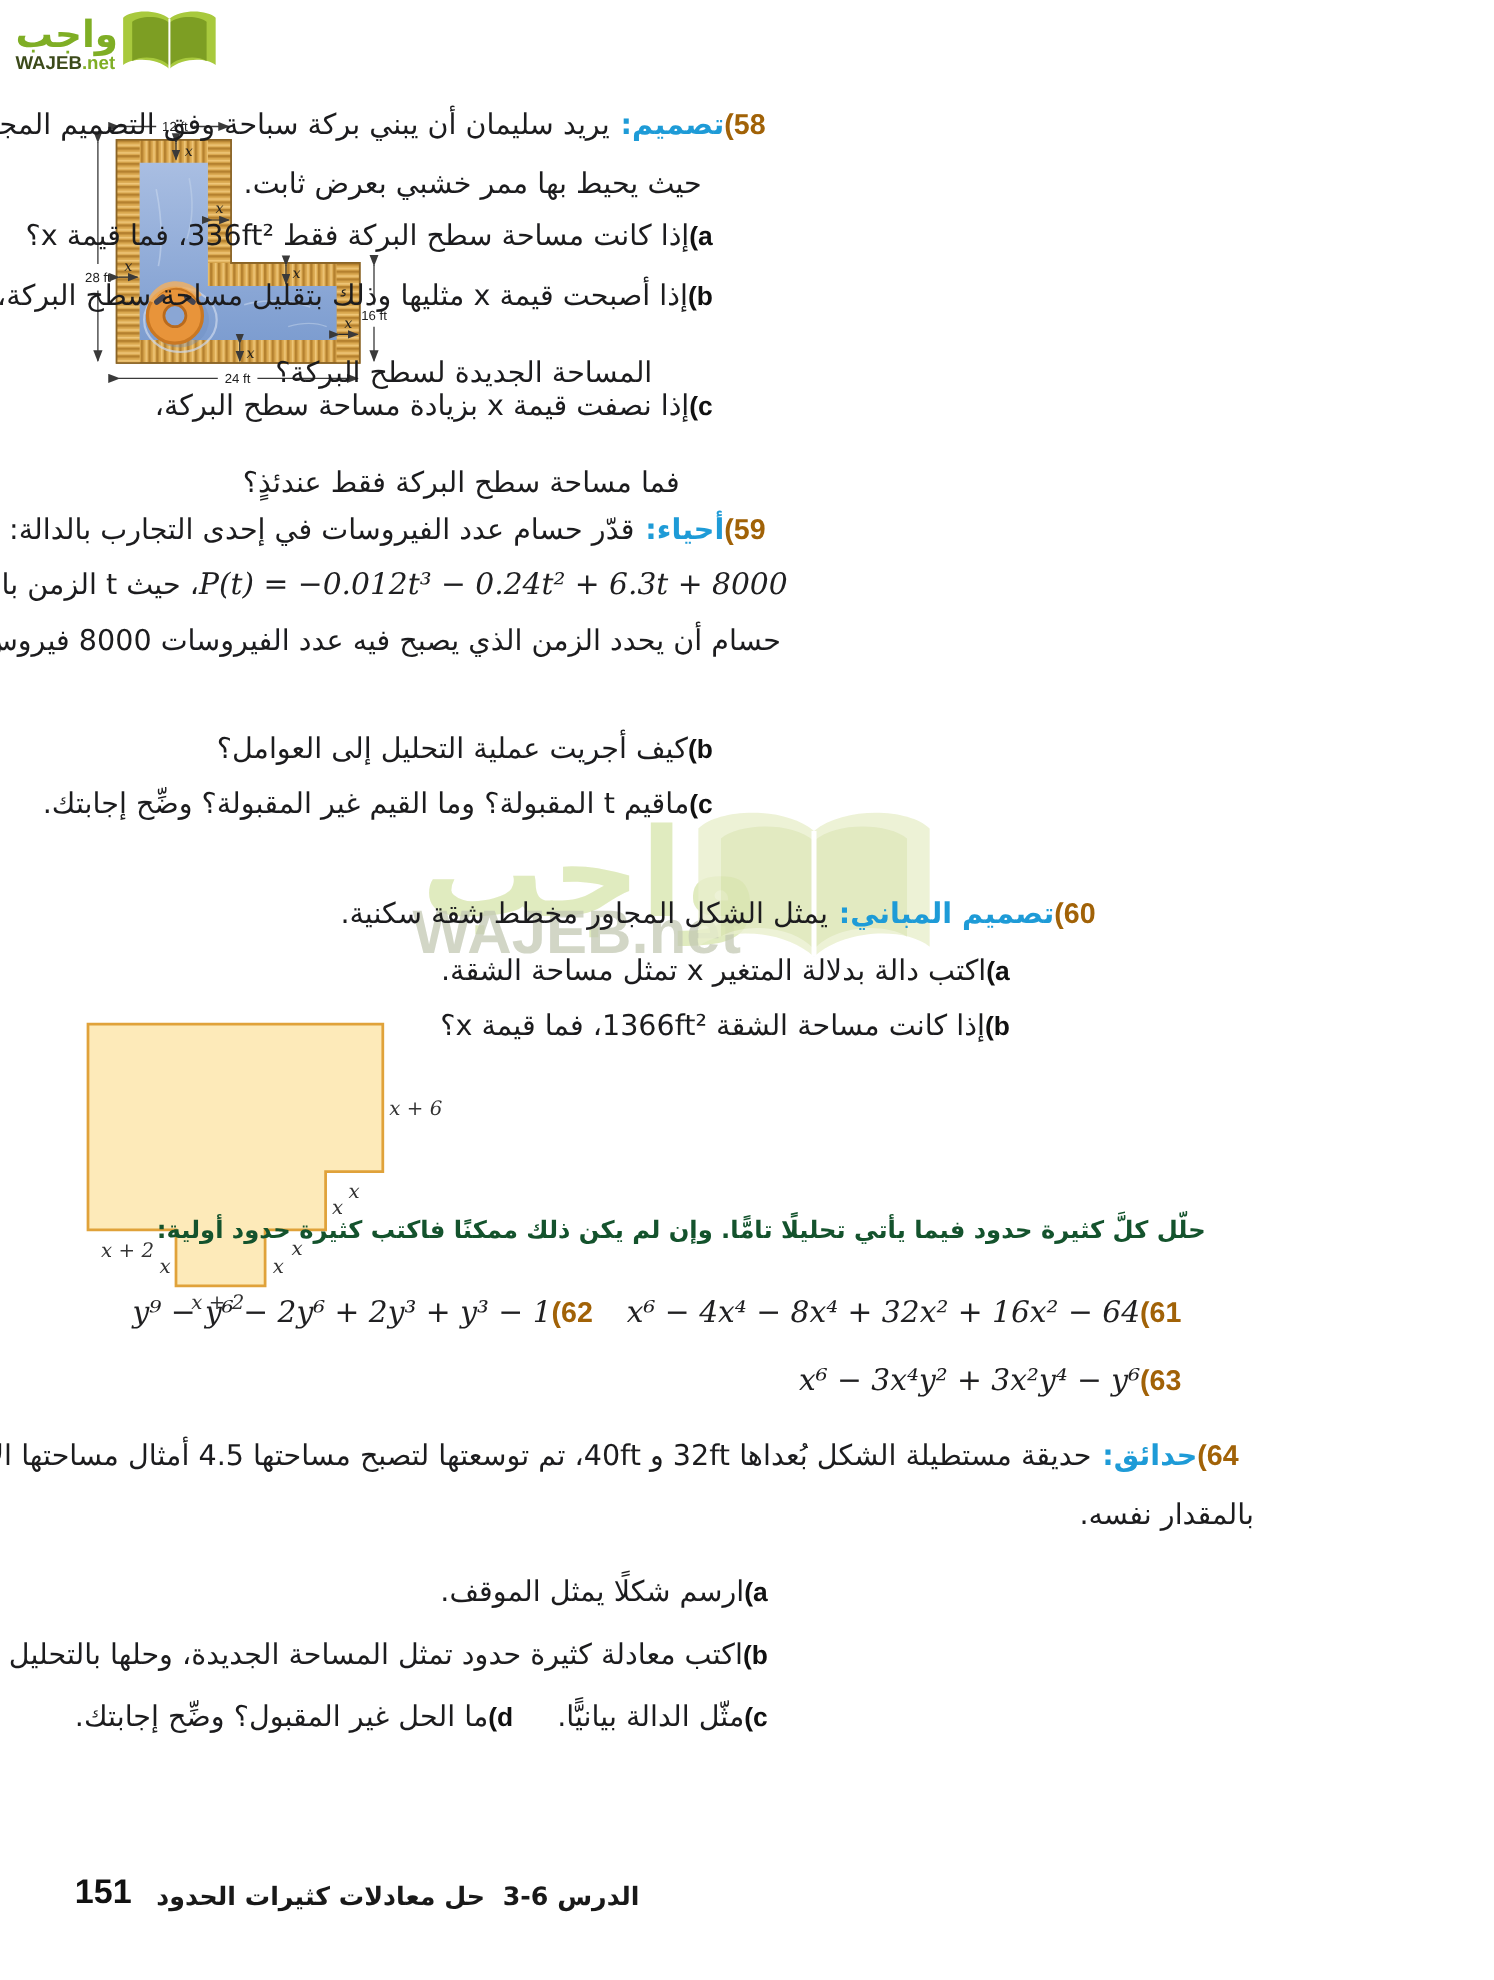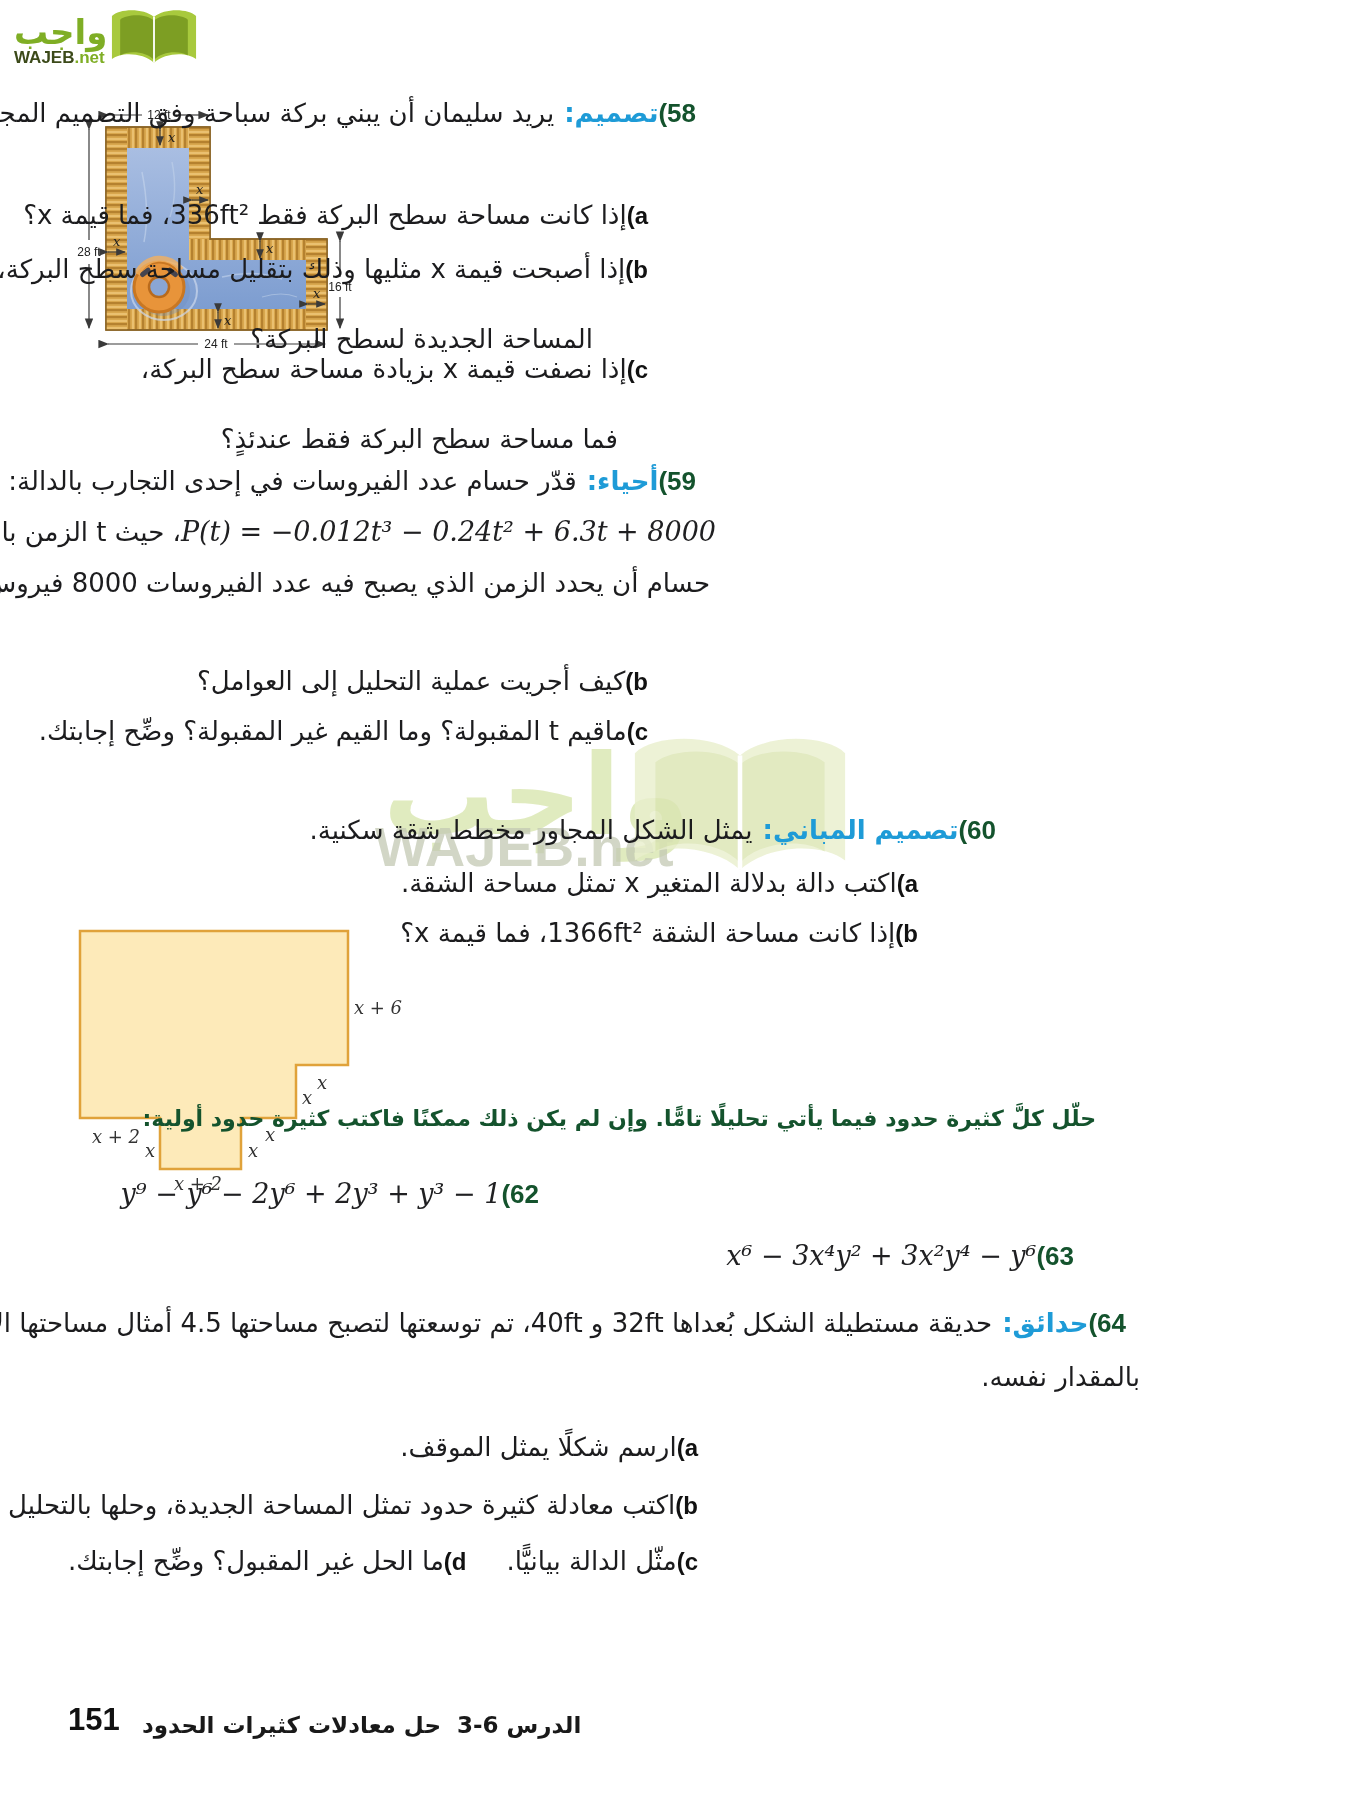--- a/index.html
+++ b/index.html
@@ -1,20 +1,20 @@
 <!DOCTYPE html>
 <html lang="ar"><head>
 <meta charset="utf-8">
 <style>
   html,body{margin:0;padding:0;background:#ffffff;}
   .page{position:relative;width:1206px;height:1800px;background:#fff;overflow:hidden;
         font-family:"DejaVu Sans",sans-serif;color:#1c1c1e;}
   .line{position:absolute;direction:rtl;white-space:nowrap;font-size:26px;color:#1c1c1e;z-index:2;}
   .line .ar{letter-spacing:0;}
-  .num{font-family:"Liberation Sans",sans-serif;font-weight:700;font-size:26px;color:#14532d;
+  .num{font-family:"Liberation Sans",sans-serif;font-weight:700;font-size:26px;color:#a16207;
        direction:ltr;unicode-bidi:isolate;margin-inline-end:14px;}
   .lbl{font-family:"Liberation Sans",sans-serif;font-weight:700;font-size:24px;color:#111;
        direction:ltr;unicode-bidi:isolate;margin-inline-end:12px;}
   .tag{font-weight:700;color:#1e9bd7;margin-inline-end:10px;}
   .math{direction:ltr;unicode-bidi:isolate;font-family:"DejaVu Serif",serif;font-style:italic;font-size:27px;color:#202022;}
   .bold-instr{font-weight:700;font-size:22px;color:#14532d;}
   .gap28{display:inline-block;width:28px;}
   
   .logo{position:absolute;left:8px;top:4px;width:200px;height:66px;z-index:3;}
   .logo-ar{position:absolute;left:6px;top:8px;font-size:34px;font-weight:700;color:#7fae25;direction:rtl;}
@@ -154,20 +154,21 @@
       <text x="191" y="235" text-anchor="middle">x</text>
       <text x="54" y="221" text-anchor="middle">x + 2</text>
       <text x="88" y="235" text-anchor="middle">x</text>
       <text x="136" y="268" text-anchor="middle">x + 2</text>
     </g>
   </svg>
 
   <div class="line" style="top:98px;right:496px;">
     <span class="num">(58</span><span class="tag">تصميم:</span><span class="ar">يريد سليمان أن يبني بركة سباحة وفق التصميم المجاور،</span>
   </div>
+  <div class="line" style="top:152px;right:568px;"><span class="ar">حيث يحيط بها ممر خشبي بعرض ثابت.</span></div>
   <div class="line" style="top:200px;right:546px;">
     <span class="lbl">(a</span><span class="ar">إذا كانت مساحة سطح البركة فقط 336ft²، فما قيمة x؟</span>
   </div>
   <div class="line" style="top:254px;right:546px;">
     <span class="lbl">(b</span><span class="ar">إذا أصبحت قيمة x مثليها وذلك بتقليل مساحة سطح البركة، فما</span>
   </div>
   <div class="line" style="top:324px;right:613px;"><span class="ar">المساحة الجديدة لسطح البركة؟</span></div>
   <div class="line" style="top:354px;right:546px;margin-left:20px;">
     <span class="lbl">(c</span><span class="ar">إذا نصفت قيمة x بزيادة مساحة سطح البركة،</span>
   </div>
@@ -194,20 +195,23 @@
     <span class="lbl">(a</span><span class="ar">اكتب دالة بدلالة المتغير x تمثل مساحة الشقة.</span>
   </div>
   <div class="line" style="top:918px;right:276px;">
     <span class="lbl">(b</span><span class="ar">إذا كانت مساحة الشقة 1366ft²، فما قيمة x؟</span>
   </div>
 
   <div class="line bold-instr" style="top:1106px;right:110px;">
     <span class="ar">حلّل كلَّ كثيرة حدود فيما يأتي تحليلًا تامًّا. وإن لم يكن ذلك ممكنًا فاكتب كثيرة حدود أولية:</span>
   </div>
 
+  <div class="line" style="top:1178px;right:118px;">
+    <span class="num">(61</span><span class="math">x⁶ − 4x⁴ − 8x⁴ + 32x² + 16x² − 64</span>
+  </div>
   <div class="line" style="top:1178px;right:653px;">
     <span class="num">(62</span><span class="math">y⁹ − y⁶ − 2y⁶ + 2y³ + y³ − 1</span>
   </div>
   <div class="line" style="top:1240px;right:118px;">
     <span class="num">(63</span><span class="math">x⁶ − 3x⁴y² + 3x²y⁴ − y⁶</span>
   </div>
 
   <div class="line" style="top:1308px;right:66px;">
     <span class="num">(64</span><span class="tag">حدائق:</span><span class="ar">حديقة مستطيلة الشكل بُعداها 32ft و 40ft، تم توسعتها لتصبح مساحتها 4.5 أمثال مساحتها الأصلية بزيادة كل من طولها وعرضها</span>
   </div>

